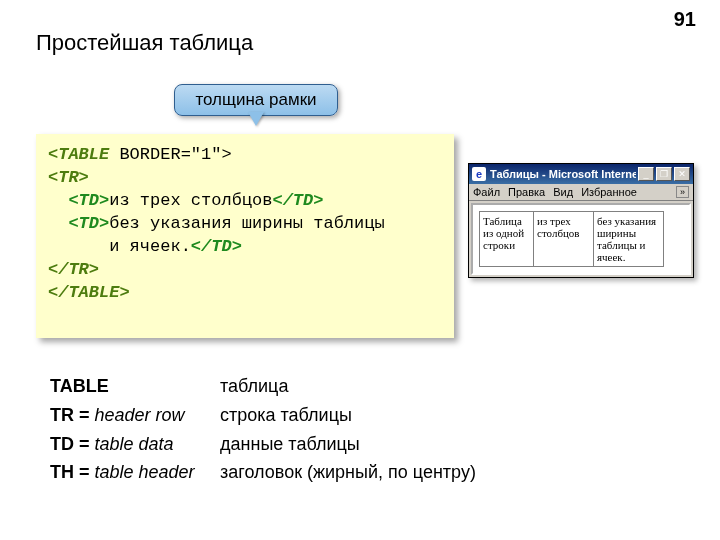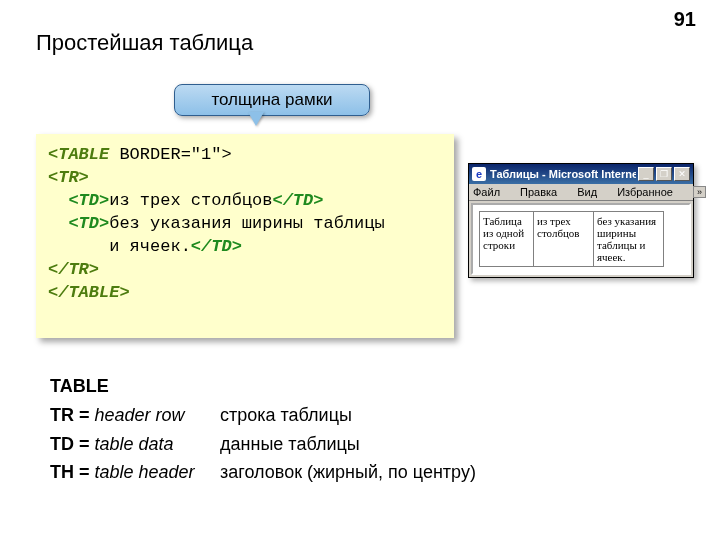--- a/index.html
+++ b/index.html
@@ -23,21 +23,21 @@
     position: absolute;
     top: 30px;
     left: 36px;
     font-size: 22px;
     font-weight: normal;
   }
   .callout {
     position: absolute;
     top: 84px;
     left: 174px;
-    width: 196px;
+    width: 164px;
     height: 32px;
     background: linear-gradient(#bcdaf2, #8dc0e8);
     border: 1px solid #2f5e8f;
     border-radius: 8px;
     box-shadow: 2px 2px 5px rgba(0,0,0,.35);
     display: flex;
     align-items: center;
     justify-content: center;
     font-size: 17px;
   }
@@ -84,21 +84,21 @@
     display: flex;
     align-items: center;
     padding: 0 3px;
   }
   .e-icon { width: 14px; height: 14px; background:#fff; display:inline-flex; align-items:center; justify-content:center; color:#1a3bc4; font-weight:bold; font-size:11px; border-radius:2px; margin-right:4px;}
   .titlebar-text { flex: 1; font-weight: bold; white-space: nowrap; overflow:hidden; }
   .win-btn { width:16px; height:14px; background:#d4d0c8; border:1px solid #fff; border-right-color:#555; border-bottom-color:#555; margin-left:2px; display:flex; align-items:center; justify-content:center; font-size:9px; font-family:Arial; }
   .menubar {
     display: flex;
     align-items: center;
-    gap: 20px;
+    gap: 8px;
     padding: 2px 4px;
     font-size: 11px;
     border-bottom: 1px solid #808080;
     justify-content: space-between;
   }
   .chevron { margin-left:auto; font-size:9px; background:#d4d0c8; border:1px solid #888; padding:0 3px;}
   .content-area {
     background:#fff;
     border: 2px inset #fff;
     margin: 2px;
@@ -161,20 +161,21 @@
         <td style="width:70px">без указания ширины таблицы и ячеек.</td>
       </tr>
     </tbody>
       </table>
   </div>
 </div>
 
 <div class="legend">
   <div class="legend-row">
     <div class="legend-term"><b>TABLE</b></div>
+    <div>таблица</div>
   </div>
   <div class="legend-row">
     <div class="legend-term"><b>TR = </b><span class="it">header row</span></div>
     <div>строка таблицы</div>
   </div>
   <div class="legend-row">
     <div class="legend-term"><b>TD = </b><span class="it">table data</span></div>
     <div>данные таблицы</div>
   </div>
   <div class="legend-row">

